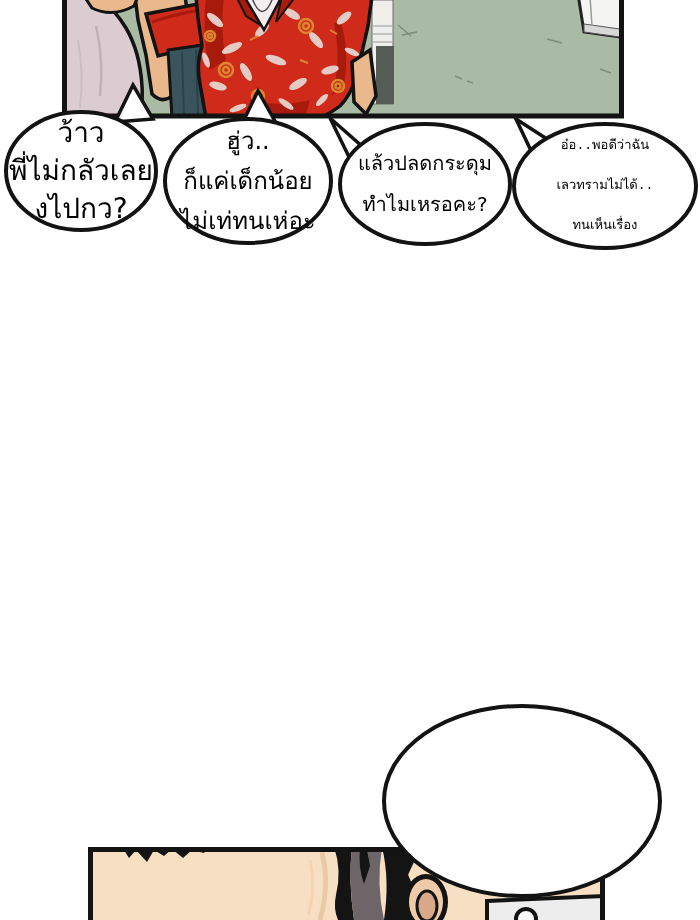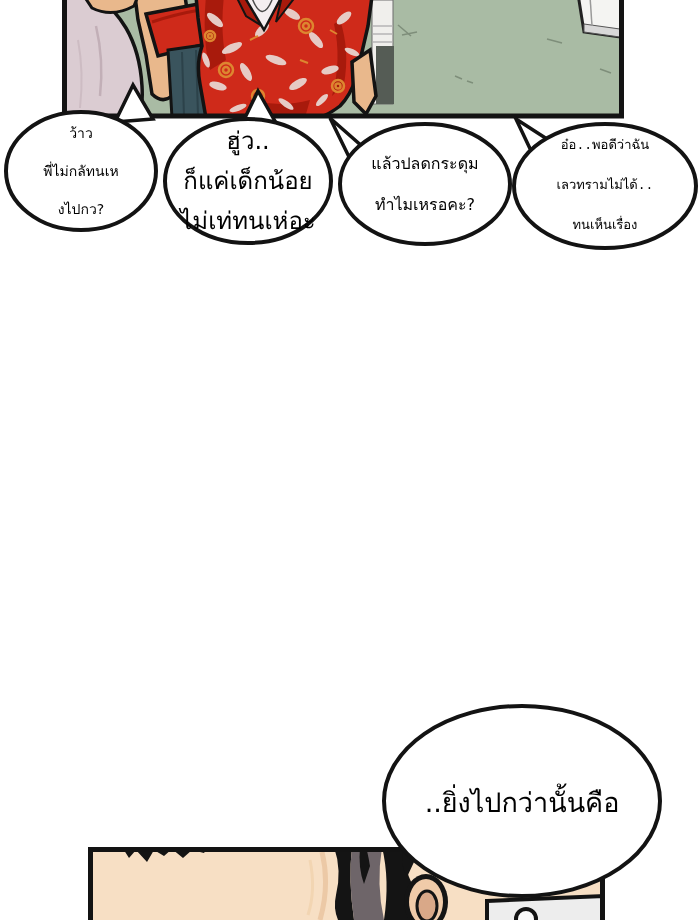--- a/index.html
+++ b/index.html
@@ -6,23 +6,23 @@
   .page{
     position:relative;width:700px;height:920px;background:#ffffff;
     overflow:hidden;font-family:"DejaVu Sans","Liberation Sans",sans-serif;
   }
   .art{position:absolute;left:0;top:0;width:700px;height:920px;}
   .bubble-text{
     position:absolute;display:flex;flex-direction:column;justify-content:center;
     align-items:center;text-align:center;color:#000;pointer-events:none;
   }
   .bubble-text .line{white-space:nowrap;}
-  .bt1{left:6px;top:112px;width:150px;height:118px;font-size:14px;line-height:38px;}
+  .bt1{left:6px;top:112px;width:150px;height:118px;font-size:28px;line-height:38px;}
   .bt2{left:165px;top:119px;width:166px;height:124px;font-size:24px;line-height:40px;}
-  .bt3{left:340px;top:124px;width:170px;height:120px;font-size:16px;line-height:41px;}
+  .bt3{left:340px;top:124px;width:170px;height:120px;font-size:20px;line-height:41px;}
   .bt4{left:514px;top:122px;width:182px;height:128px;font-size:13px;line-height:40px;font-family:Liberation Mono, monospace;}
   .bt5{left:390px;top:711px;width:264px;height:184px;font-size:27px;line-height:40px;}
 </style>
 </head>
 <body>
 
 <div class="page">
 
   <svg class="art" viewBox="0 0 700 920" aria-hidden="true">
     <defs>
@@ -163,34 +163,31 @@
       </g>
 
       <rect x="90.5" y="849.5" width="512" height="130" fill="none" stroke="#131313" stroke-width="5"></rect>
     </g>
 
     <ellipse cx="522" cy="801" rx="138" ry="95" fill="#ffffff" stroke="#131313" stroke-width="4"></ellipse>
   </svg>
 
   <div class="bubble-text bt1">
     <div class="line">ว้าว</div>
-    <div class="line">พี่ไม่กลัทนเห</div>
+    <div class="line">พี่ไม่กลัวเลย</div>
     <div class="line">งไปกว?</div>
   </div>
   <div class="bubble-text bt2">
     <div class="line">ฮู่ว..</div>
     <div class="line">ก็แค่เด็กน้อย</div>
     <div class="line">ไม่เท่ทนเห่อะ</div>
   </div>
   <div class="bubble-text bt3">
     <div class="line">แล้วปลดกระดุม</div>
     <div class="line">ทำไมเหรอคะ?</div>
   </div>
   <div class="bubble-text bt4">
     <div class="line">อ๋อ..พอดีว่าฉัน</div>
     <div class="line">เลวทรามไม่ได้..</div>
     <div class="line">ทนเห็นเรื่อง</div>
   </div>
-  <div class="bubble-text bt5">
-    <div class="line">..ยิ่งไปกว่านั้นคือ</div>
-  </div>
 
 </div>
 
 </body></html>

